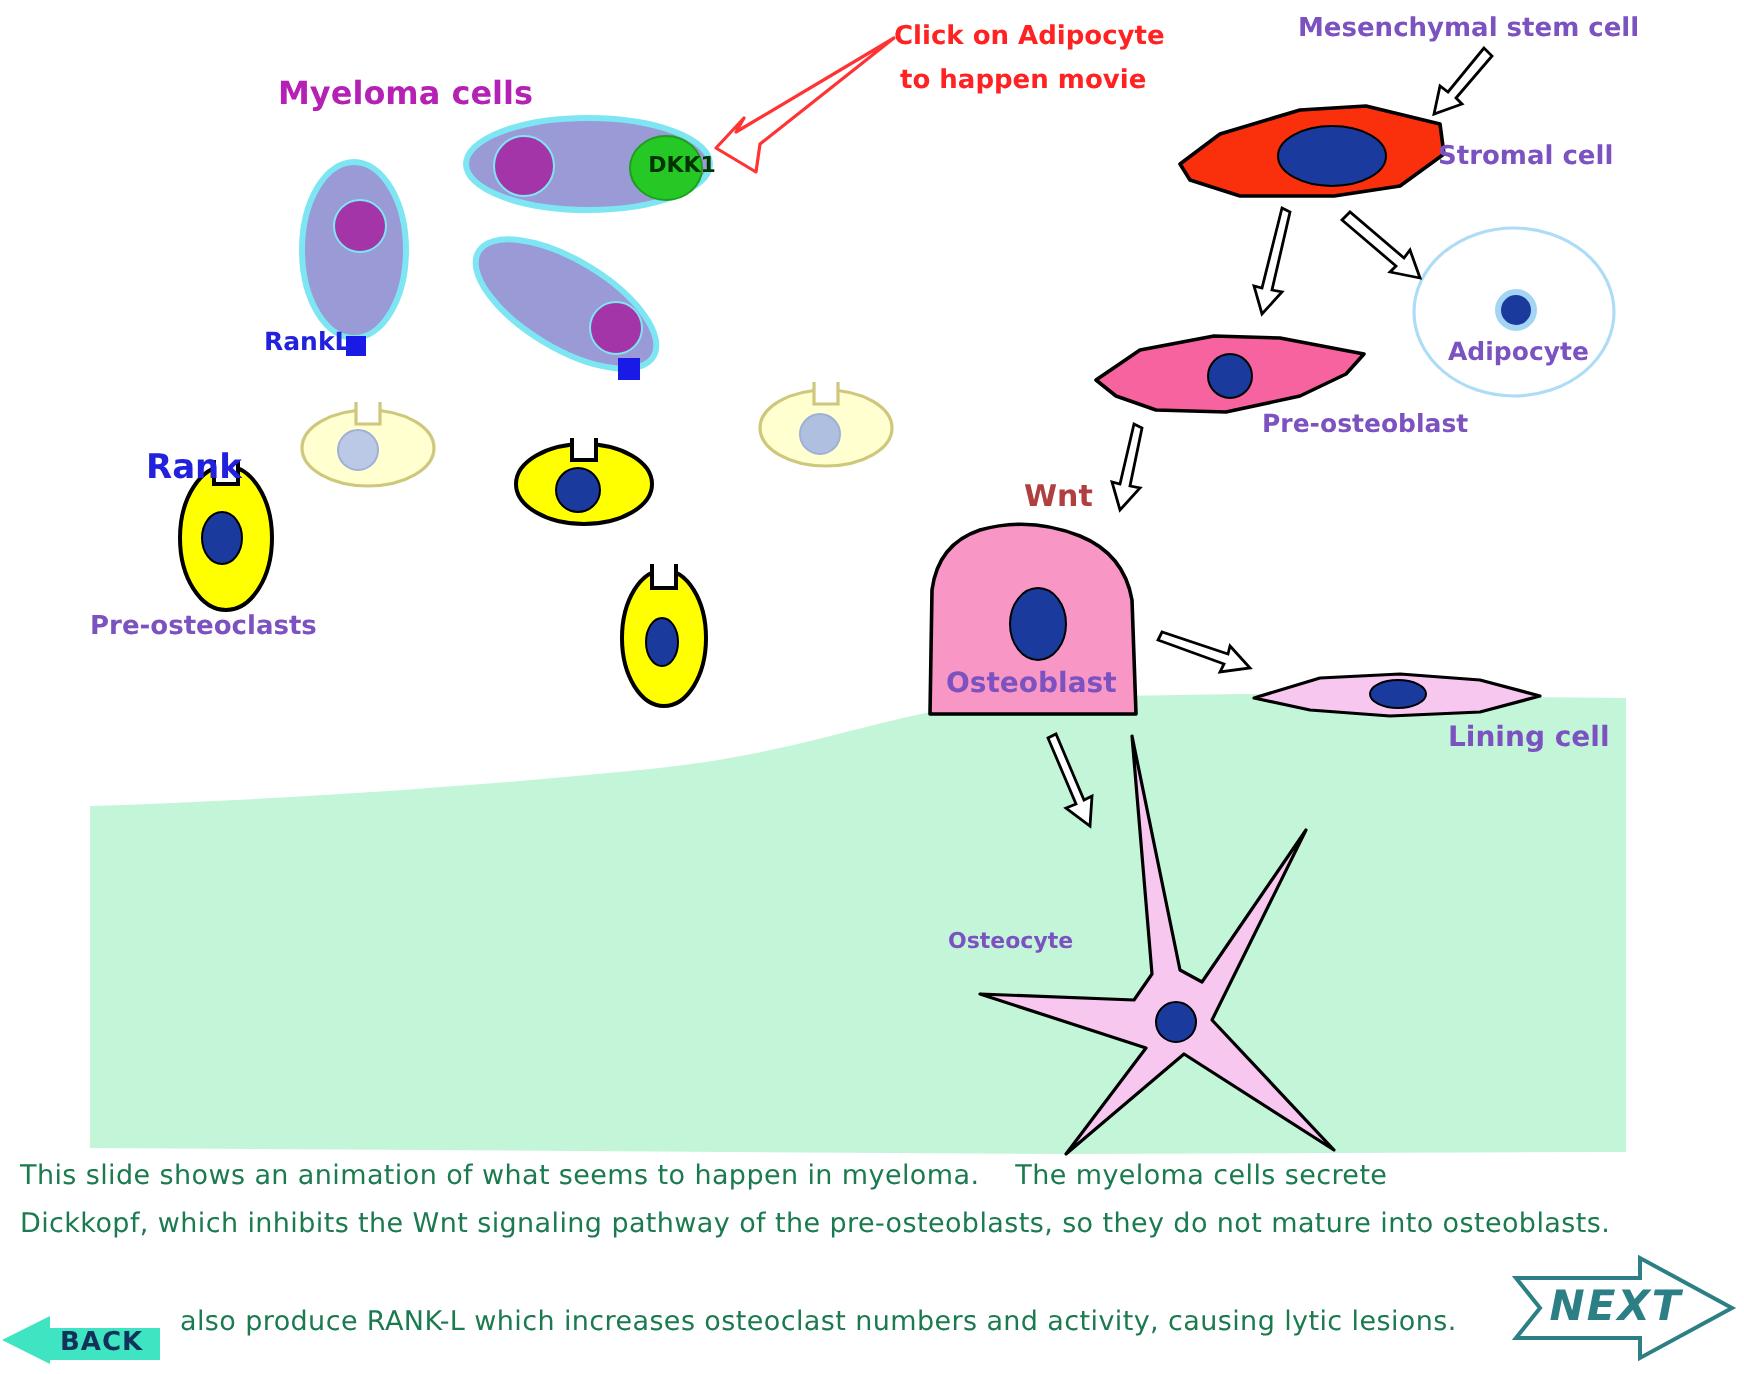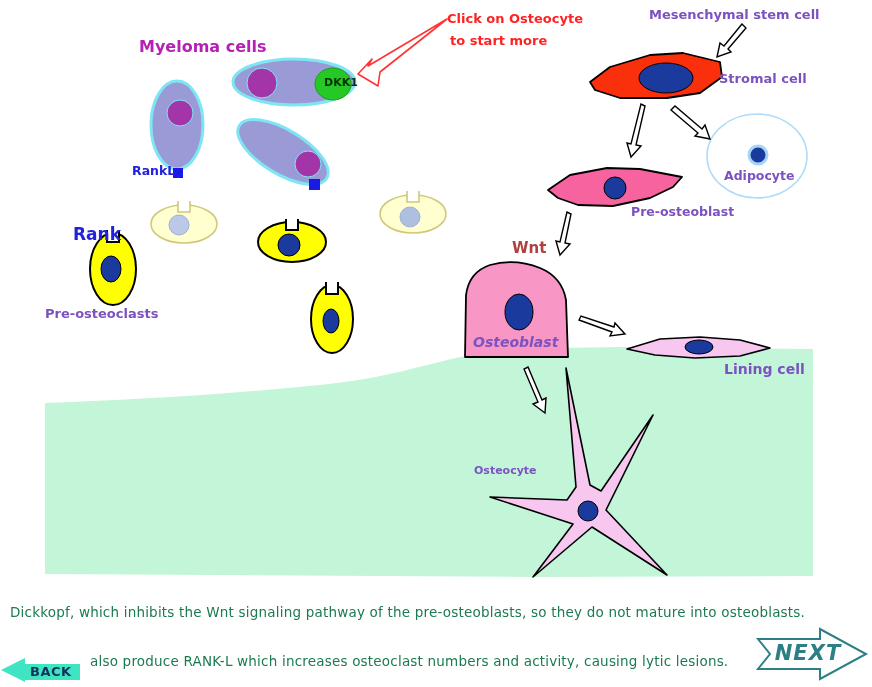--- a/index.html
+++ b/index.html
@@ -80,36 +80,37 @@
     <path d="M671,110 L698,133 L695,136 L710,139 L705,125 L702,129 L675,106 Z" fill="#fff" stroke="#000" stroke-width="1.4"></path>
     <path d="M567,212 L560,242 L556,241 L560,255 L570,244 L565,243 L571,214 Z" fill="#fff" stroke="#000" stroke-width="1.4"></path>
     <path d="M579,320 L612,332 L610,336 L625,334 L615,323 L614,327 L581,316 Z" fill="#fff" stroke="#000" stroke-width="1.4"></path>
     <path d="M524,369 L538,402 L533,404 L545,413 L546,398 L542,400 L528,367 Z" fill="#fff" stroke="#000" stroke-width="1.4"></path>
 
     <path d="M358,74 L372,59 L368,66 L447,19 L380,72 L378,86 Z" fill="#fff" stroke="#ff3333" stroke-width="1.6" stroke-linejoin="round"></path>
   </svg>
 
   <div class="lbl" style="left:139px;top:38px;font-size:16px;color:#b520b5;">Myeloma cells</div>
 
-  <div class="lbl" style="left:447px;top:12px;font-size:13px;color:#ff2222;font-weight:700;">Click on Osteocyte</div>
-  <div class="lbl" style="left:450px;top:34px;font-size:13px;color:#ff2222;font-weight:700;">to start more</div>
+  <div class="lbl" style="left:447px;top:12px;font-size:13px;color:#ff2222;font-weight:700;">Click on Adipocyte</div>
+  <div class="lbl" style="left:450px;top:34px;font-size:13px;color:#ff2222;font-weight:700;">to happen movie</div>
 
   <div class="lbl purple" style="left:649px;top:8px;font-size:13px;">Mesenchymal stem cell</div>
   <div class="lbl purple" style="left:719px;top:72px;font-size:13px;">Stromal cell</div>
   <div class="lbl purple" style="left:724px;top:169px;font-size:12.5px;">Adipocyte</div>
   <div class="lbl purple" style="left:631px;top:205px;font-size:12.5px;">Pre-osteoblast</div>
   <div class="lbl" style="left:512px;top:240px;font-size:15px;color:#b04040;font-weight:700;">Wnt</div>
-  <div class="lbl purple" style="left:473px;top:335px;font-size:14px;font-style:italic;">Osteoblast</div>
+  <div class="lbl purple" style="left:473px;top:335px;font-size:14px;">Osteoblast</div>
   <div class="lbl purple" style="left:724px;top:362px;font-size:14px;">Lining cell</div>
   <div class="lbl purple" style="left:474px;top:465px;font-size:11px;">Osteocyte</div>
   <div class="lbl purple" style="left:45px;top:307px;font-size:13px;">Pre-osteoclasts</div>
   <div class="lbl blue" style="left:73px;top:225px;font-size:17px;">Rank</div>
   <div class="lbl blue" style="left:132px;top:164px;font-size:12.5px;">RankL</div>
   <div class="lbl" style="left:315px;top:77px;width:52px;text-align:center;font-size:11px;color:#003300;font-weight:700;">DKK1</div>
 
+  <div class="cap" style="left:10px;top:580px;">This slide shows an animation of what seems to happen in myeloma.    The myeloma cells secrete</div>
   <div class="cap" style="left:10px;top:604px;">Dickkopf, which inhibits the Wnt signaling pathway of the pre-osteoblasts, so they do not mature into osteoblasts.</div>
   <div class="cap" style="left:90px;top:653px;">also produce RANK-L which increases osteoclast numbers and activity, causing lytic lesions.</div>
 
   <div class="navbtn" style="left:752px;top:624px;width:120px;height:60px;">
     <svg width="120" height="60" viewBox="0 0 120 60">
       <path d="M6,15 L68,15 L68,5 L114,30 L68,55 L68,45 L6,45 L18,30 Z" fill="#ffffff" stroke="#2b7f85" stroke-width="2" stroke-linejoin="miter"></path>
     </svg>
     <div class="next-text">NEXT</div>
   </div>
 

